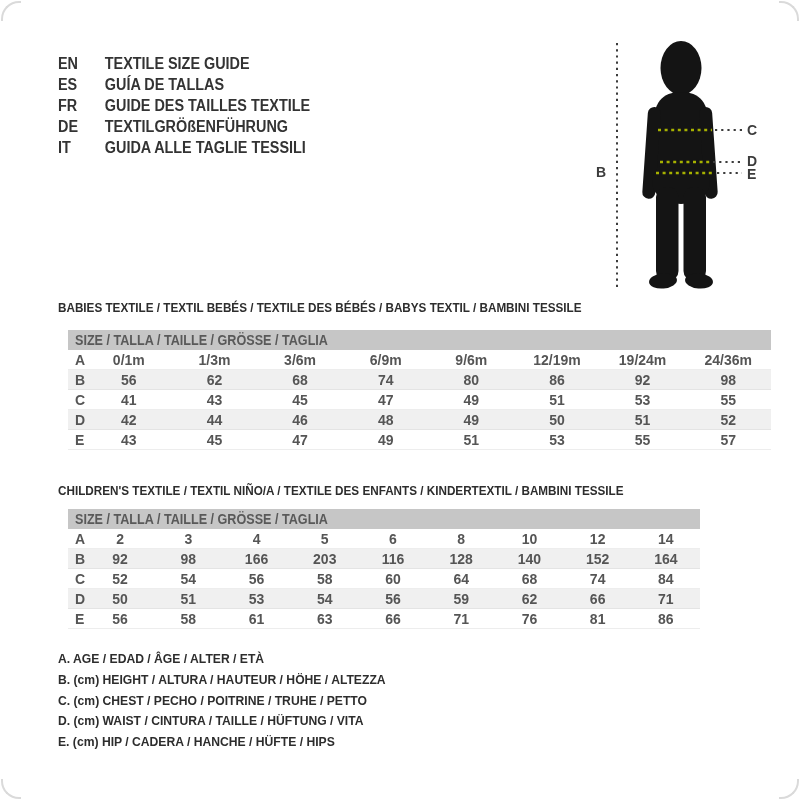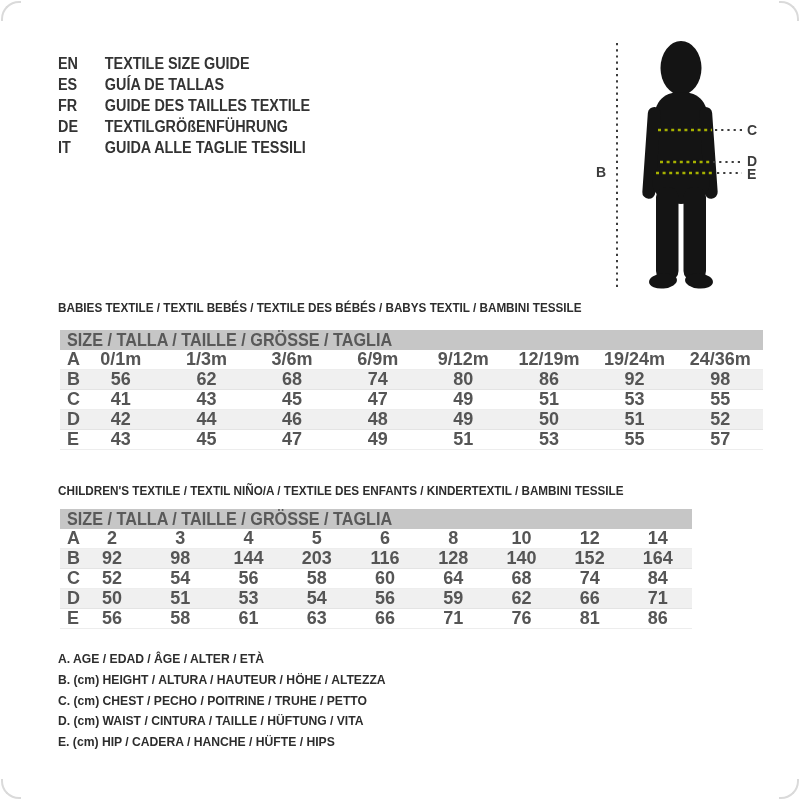--- a/index.html
+++ b/index.html
@@ -30,21 +30,21 @@
   .dash-dark   { stroke:#3c3c3c; stroke-width:2;   stroke-dasharray:2.2 4; fill:none; }
   .dash-yellow { stroke:#a6b100; stroke-width:2.4; stroke-dasharray:3 3.6; fill:none; }
   .fig-label   { font-family:"Liberation Sans",sans-serif; font-size:14px; font-weight:700; fill:#3c3c3c; }
 
   
   .section-title { position:absolute; left:58px; font-size:13px; font-weight:700; color:#2d2d2d; white-space:nowrap; }
   #babies-title   { top:300px; }
   #children-title { top:483px; }
 
   
-  .size-table { position:absolute; left:60px; font-size:18px; font-weight:700; color:#555; }
+  .size-table { position:absolute; left:68px; font-size:14px; font-weight:700; color:#555; }
   #table-0 { top:330px; width:703px; }
   #table-1 { top:509px; width:632px; }
   .size-header-bar { height:20px; background:#c6c6c6; color:#595959; display:flex; align-items:center; padding-left:7px; white-space:nowrap; }
   .t-row { display:flex; height:20px; align-items:center; border-bottom:1px solid #ededed; background:#fff; }
   .t-row.stripe { background:#f0f0f0; border-bottom-color:#e4e4e4; }
   .t-label { width:18px; padding-left:7px; flex:none; }
   .t-cell  { flex:1; text-align:center; }
 
   
   .legend { position:absolute; left:58px; top:649px; font-size:13.5px; font-weight:700; color:#2d2d2d; white-space:nowrap; }
@@ -120,21 +120,21 @@
   <div class="size-table" id="table-0">
       <div class="size-header-bar">
         <span class="condensed">SIZE / TALLA / TAILLE / GRÖSSE / TAGLIA</span>
       </div>
       <div class="t-row">
         <span class="t-label">A</span>
         <span class="t-cell">0/1m</span>
         <span class="t-cell">1/3m</span>
         <span class="t-cell">3/6m</span>
         <span class="t-cell">6/9m</span>
-        <span class="t-cell">9/12m</span>
+        <span class="t-cell">9/6m</span>
         <span class="t-cell">12/19m</span>
         <span class="t-cell">19/24m</span>
         <span class="t-cell">24/36m</span>
       </div>
       <div class="t-row stripe">
         <span class="t-label">B</span>
         <span class="t-cell">56</span>
         <span class="t-cell">62</span>
         <span class="t-cell">68</span>
         <span class="t-cell">74</span>
@@ -192,21 +192,21 @@
         <span class="t-cell">6</span>
         <span class="t-cell">8</span>
         <span class="t-cell">10</span>
         <span class="t-cell">12</span>
         <span class="t-cell">14</span>
       </div>
       <div class="t-row stripe">
         <span class="t-label">B</span>
         <span class="t-cell">92</span>
         <span class="t-cell">98</span>
-        <span class="t-cell">144</span>
+        <span class="t-cell">166</span>
         <span class="t-cell">203</span>
         <span class="t-cell">116</span>
         <span class="t-cell">128</span>
         <span class="t-cell">140</span>
         <span class="t-cell">152</span>
         <span class="t-cell">164</span>
       </div>
       <div class="t-row">
         <span class="t-label">C</span>
         <span class="t-cell">52</span>

